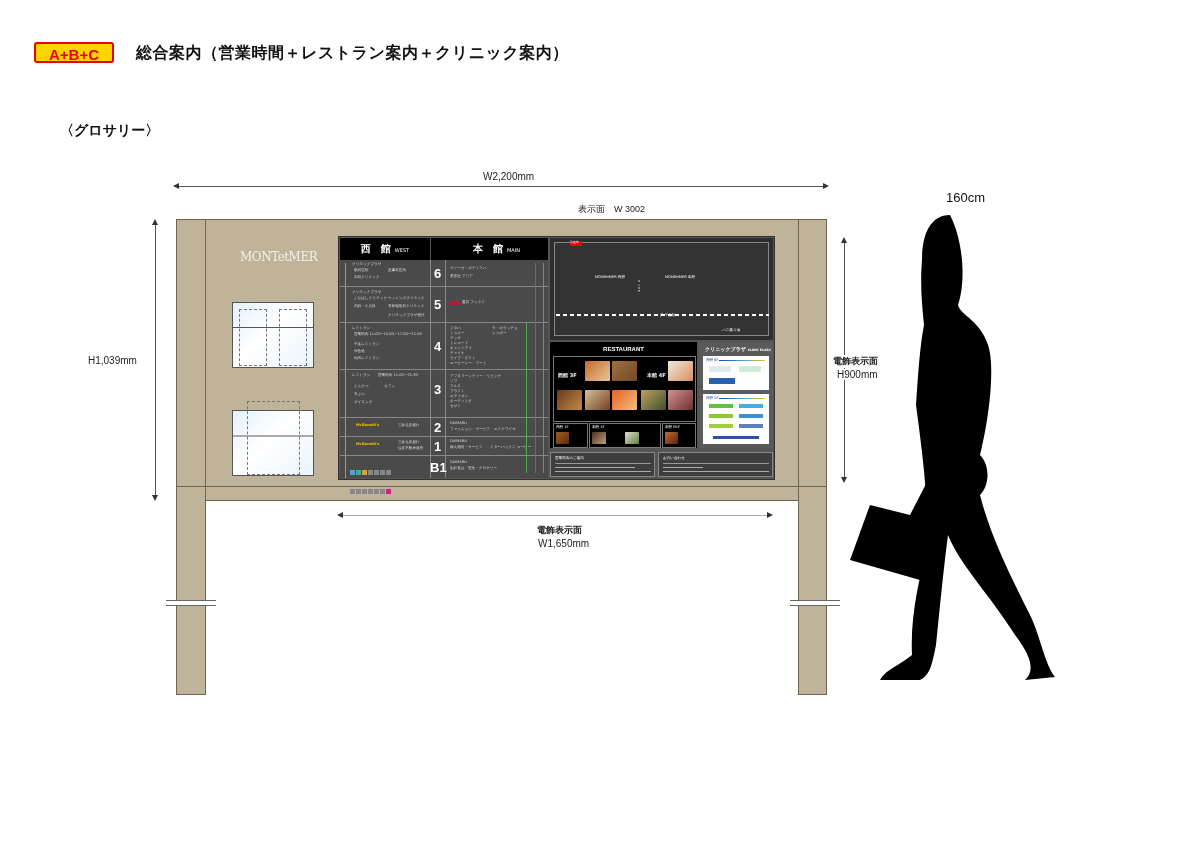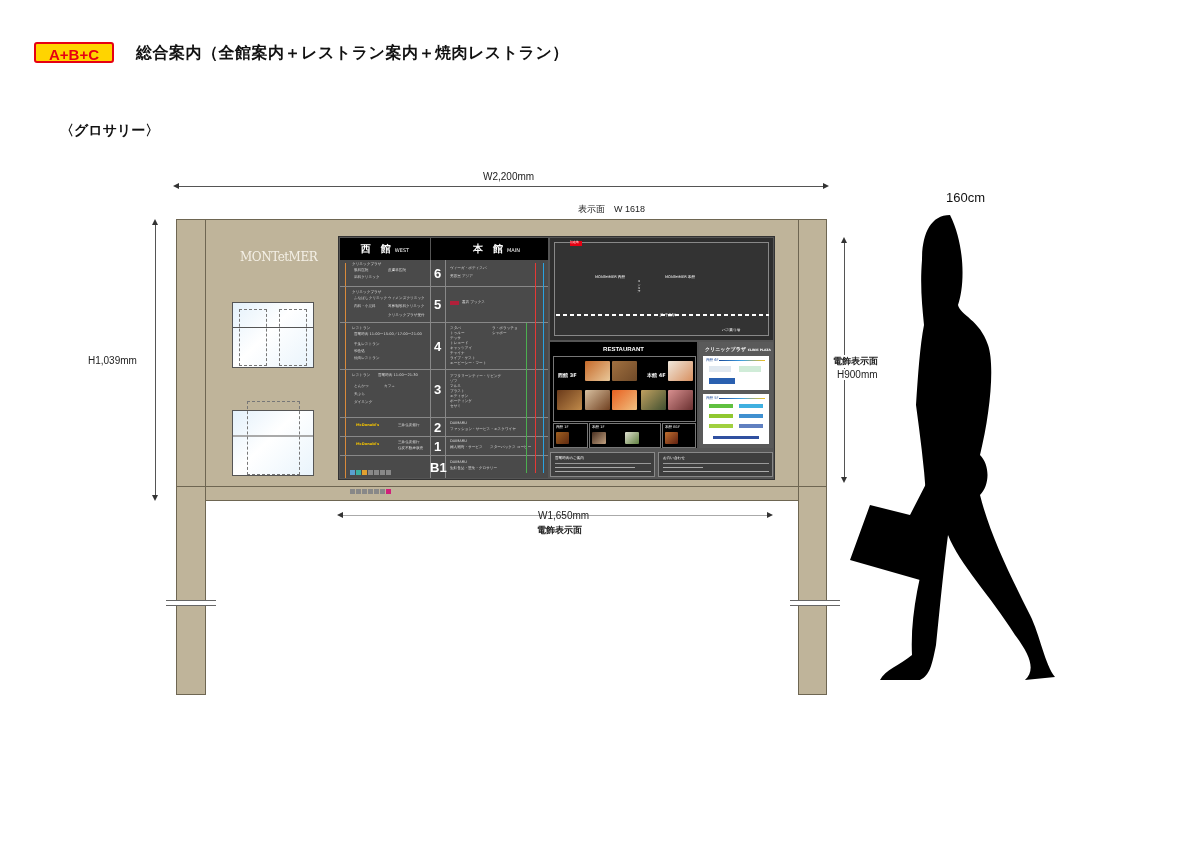--- a/index.html
+++ b/index.html
@@ -33,28 +33,28 @@
   .rest{background:#000;}
   .photo{position:absolute;border-radius:1px;}
   .clinic{background:#5a5a5a;}
   .card{background:#fff;position:absolute;}
   .info{background:#3e3e3e;border:1px solid #888;box-sizing:border-box;}
 </style>
 </head>
 <body>
 
 <div class="abs badge">A+B+C</div>
-<div class="abs title">総合案内（全館案内＋レストラン案内＋焼肉レストラン）</div>
+<div class="abs title">総合案内（営業時間＋レストラン案内＋クリニック案内）</div>
 <div class="abs subtitle">〈グロサリー〉</div>
 
 <div class="abs hline" style="left:176px;top:186px;width:650px;"></div>
 <div class="arrow-l" style="left:173px;top:183px;"></div>
 <div class="arrow-r" style="left:823px;top:183px;"></div>
 <div class="abs dim-text" style="left:483px;top:171px;">W2,200mm</div>
-<div class="abs dim-text" style="left:578px;top:203px;font-size:9px;">表示面　W 1618</div>
+<div class="abs dim-text" style="left:578px;top:203px;font-size:9px;">表示面　W 3002</div>
 
 <div class="abs vline" style="left:155px;top:222px;height:276px;"></div>
 <div class="arrow-u" style="left:152px;top:219px;"></div>
 <div class="arrow-d" style="left:152px;top:495px;"></div>
 <div class="abs dim-text" style="left:88px;top:355px;background:#fff;">H1,039mm</div>
 
 <div class="abs frame" style="left:176px;top:219px;width:651px;height:282px;"></div>
 <div class="abs" style="left:205px;top:220px;width:1px;height:280px;background:#6e6652;"></div>
 <div class="abs" style="left:798px;top:220px;width:1px;height:280px;background:#6e6652;"></div>
 <div class="abs" style="left:177px;top:486px;width:649px;height:1px;background:#6e6652;"></div>
@@ -256,21 +256,21 @@
   <div class="abs tiny" style="left:4px;top:3px;color:#fff;">お問い合わせ</div>
   <div class="abs" style="left:4px;top:10px;width:106px;height:1px;background:#999;"></div>
   <div class="abs" style="left:4px;top:14px;width:40px;height:1px;background:#aaa;"></div>
   <div class="abs" style="left:4px;top:18px;width:106px;height:1px;background:#aaa;"></div>
 </div>
 
 <div class="abs" style="left:340px;top:515px;width:430px;height:1px;background:#aaa;"></div>
 <div class="arrow-l" style="left:337px;top:512px;"></div>
 <div class="arrow-r" style="left:767px;top:512px;"></div>
 <div class="abs dim-text" style="left:537px;top:524px;font-size:9px;font-weight:bold;">電飾表示面</div>
-<div class="abs dim-text" style="left:538px;top:510px;">W1,650mm</div>
+<div class="abs dim-text" style="left:538px;top:538px;">W1,650mm</div>
 
 <div class="abs vline" style="left:844px;top:240px;height:240px;"></div>
 <div class="arrow-u" style="left:841px;top:237px;"></div>
 <div class="arrow-d" style="left:841px;top:477px;"></div>
 <div class="abs dim-text" style="left:833px;top:355px;font-size:9px;font-weight:bold;background:#fff;">電飾表示面</div>
 <div class="abs dim-text" style="left:837px;top:369px;background:#fff;">H900mm</div>
 
 <div class="abs" style="left:946px;top:190px;font-size:13px;font-family:'Liberation Sans',sans-serif;">160cm</div>
 <svg class="abs" style="left:840px;top:215px;" width="230" height="480" viewBox="0 0 230 480">
   <g fill="#000">

